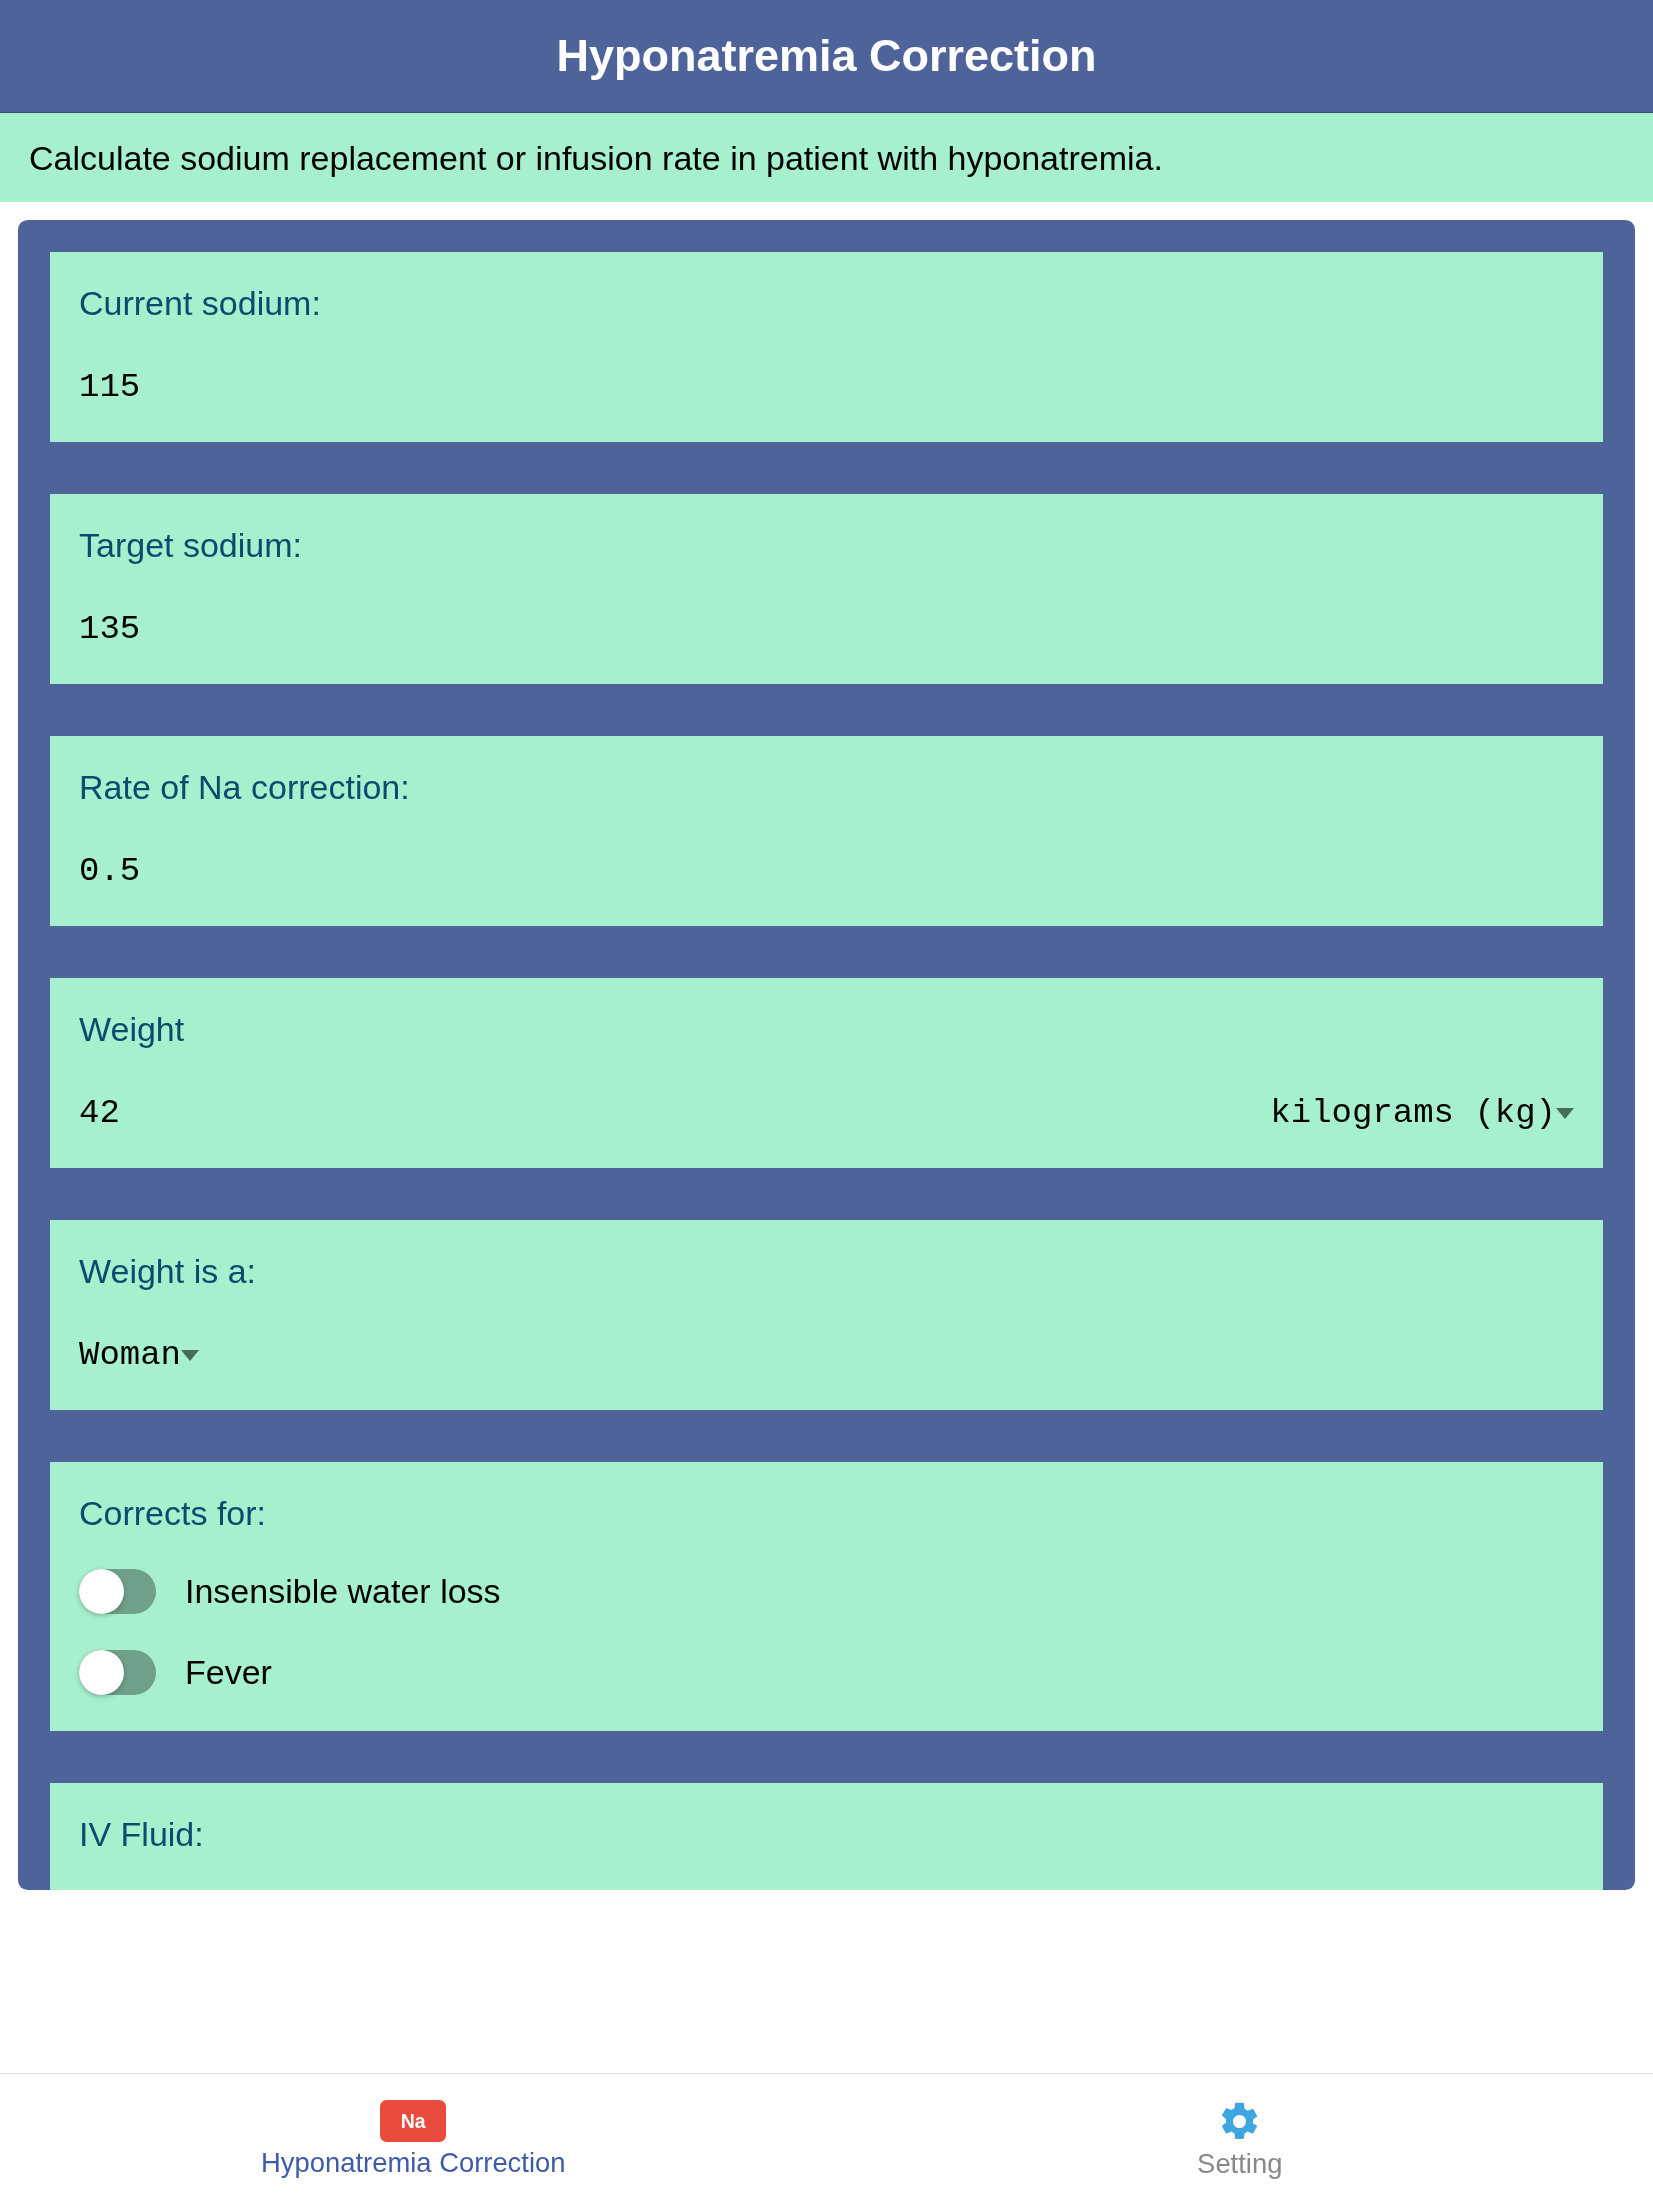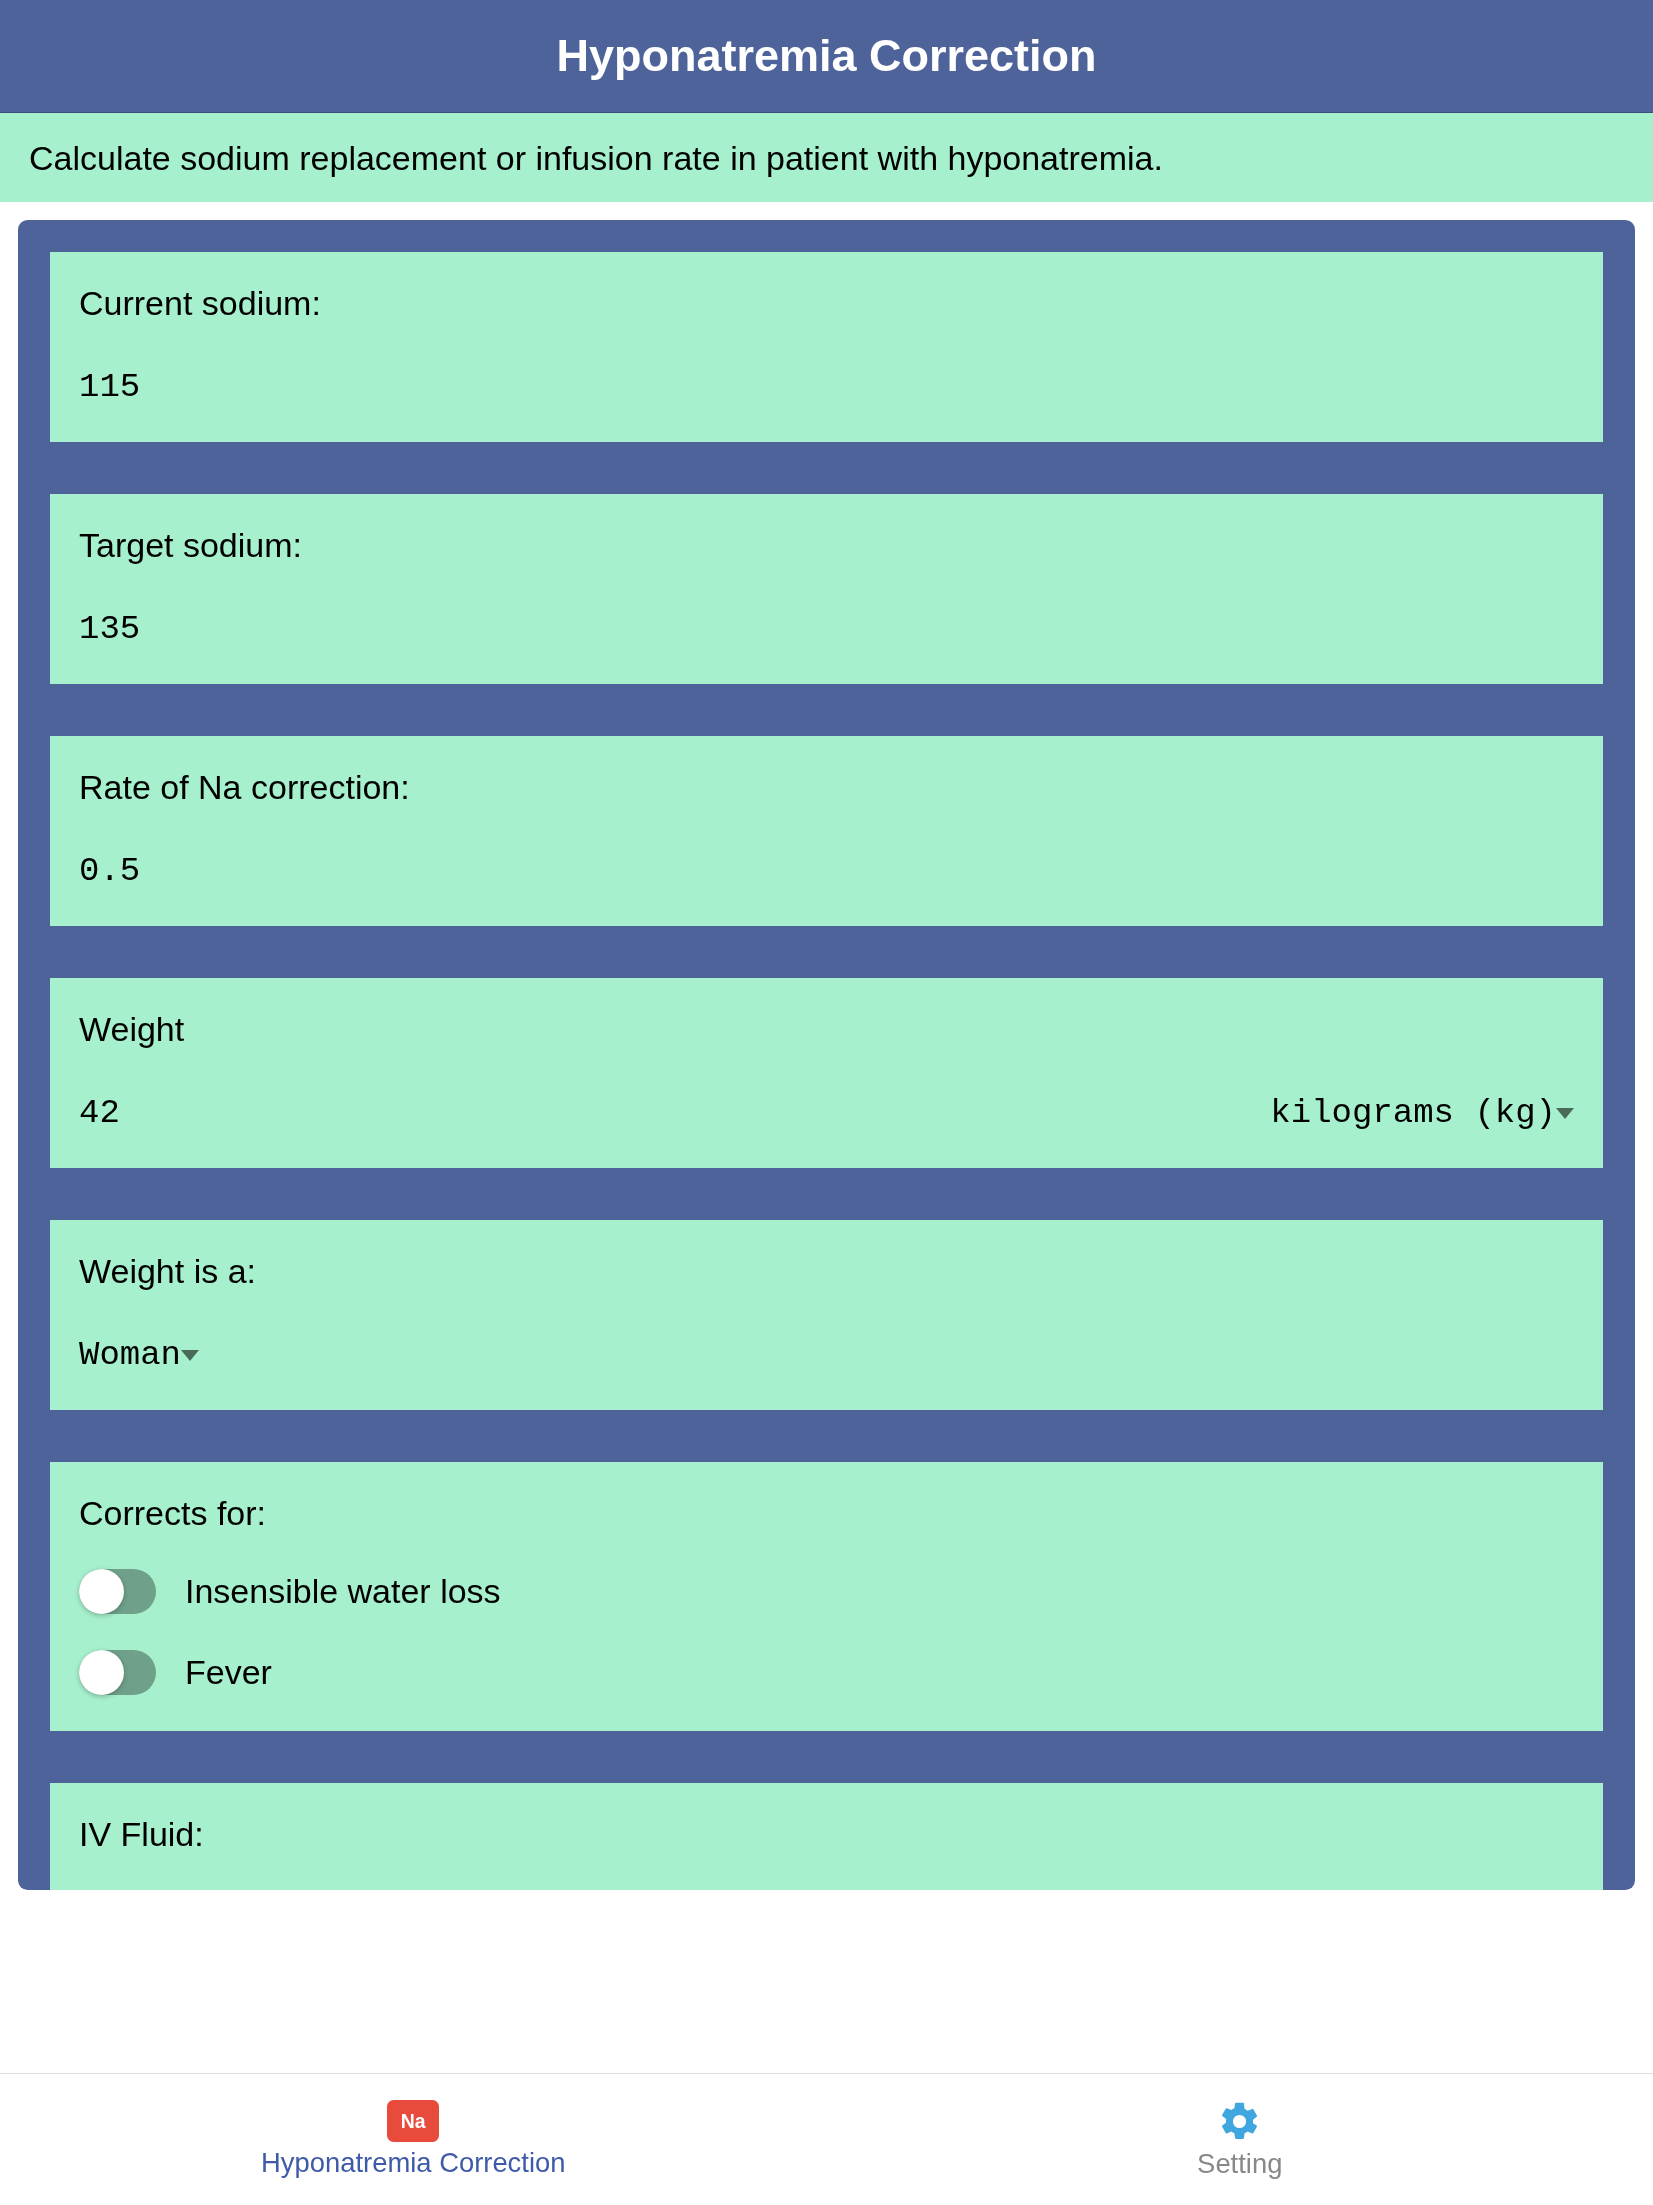--- a/index.html
+++ b/index.html
@@ -46,21 +46,21 @@
     border-radius: 9.7px;
     padding: 32px 32px 0 32px;
   }
   .field-card {
     background: #a6f0cd;
     margin-bottom: 52px;
     padding: 32px 29px 36px 29px;
   }
   .field-label {
     font-size: 34px;
-    color: #000000;
+    color: #0c4a6e;
     margin-bottom: 45px;
   }
   .field-value-row {
     display: flex;
     justify-content: space-between;
     align-items: center;
     font-family: Liberation Mono, monospace;
   }
   .field-value {
     font-size: 34px;
@@ -118,21 +118,21 @@
   }
   .tab {
     flex: 1;
     display: flex;
     flex-direction: column;
     align-items: center;
     justify-content: center;
     gap: 4.8px;
   }
   .tab-icon-na {
-    width: 52px;
+    width: 66px;
     height: 42px;
     background: #e84a3c;
     border-radius: 6.5px;
     display: flex;
     align-items: center;
     justify-content: center;
     color: #fff;
     font-size: 19.4px;
     font-weight: 700;
   }

